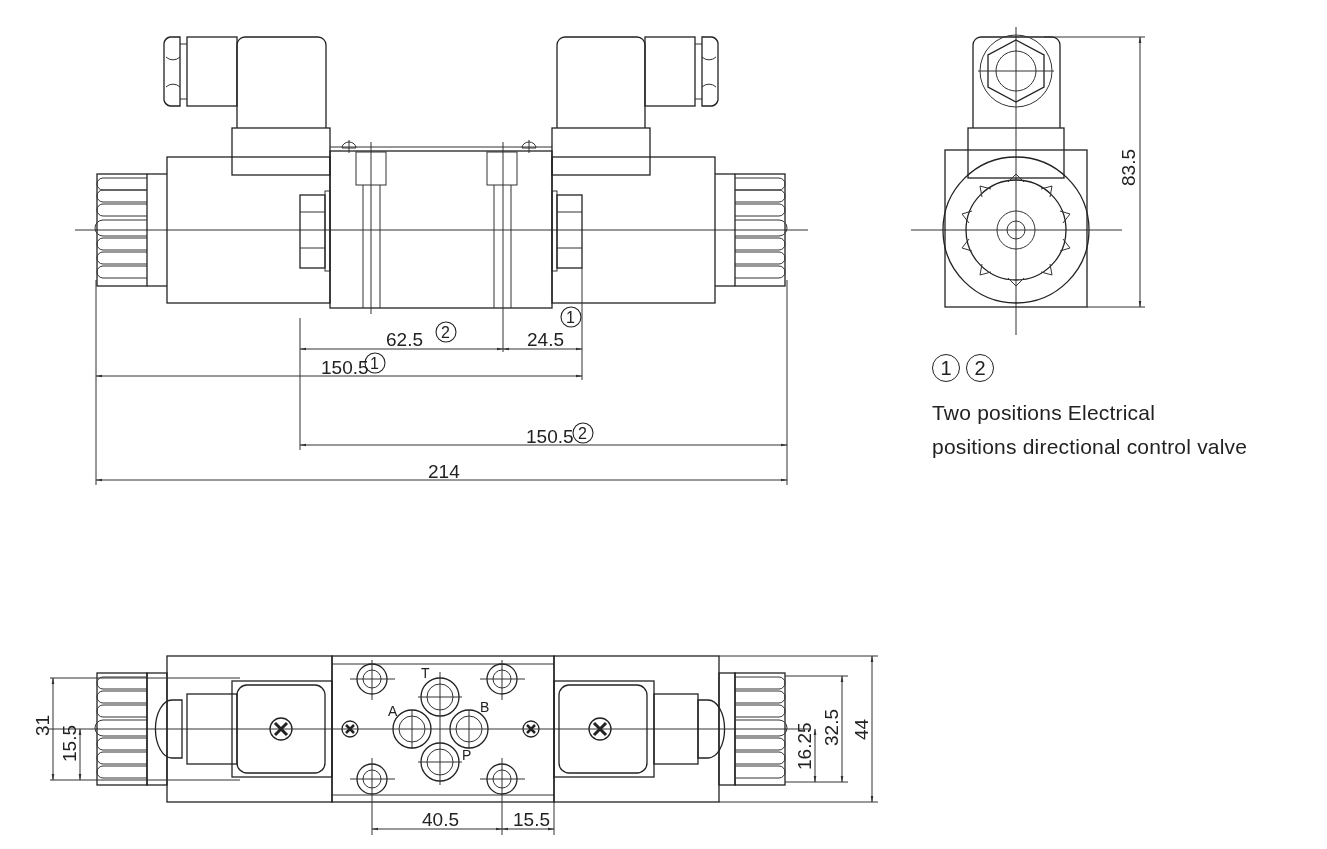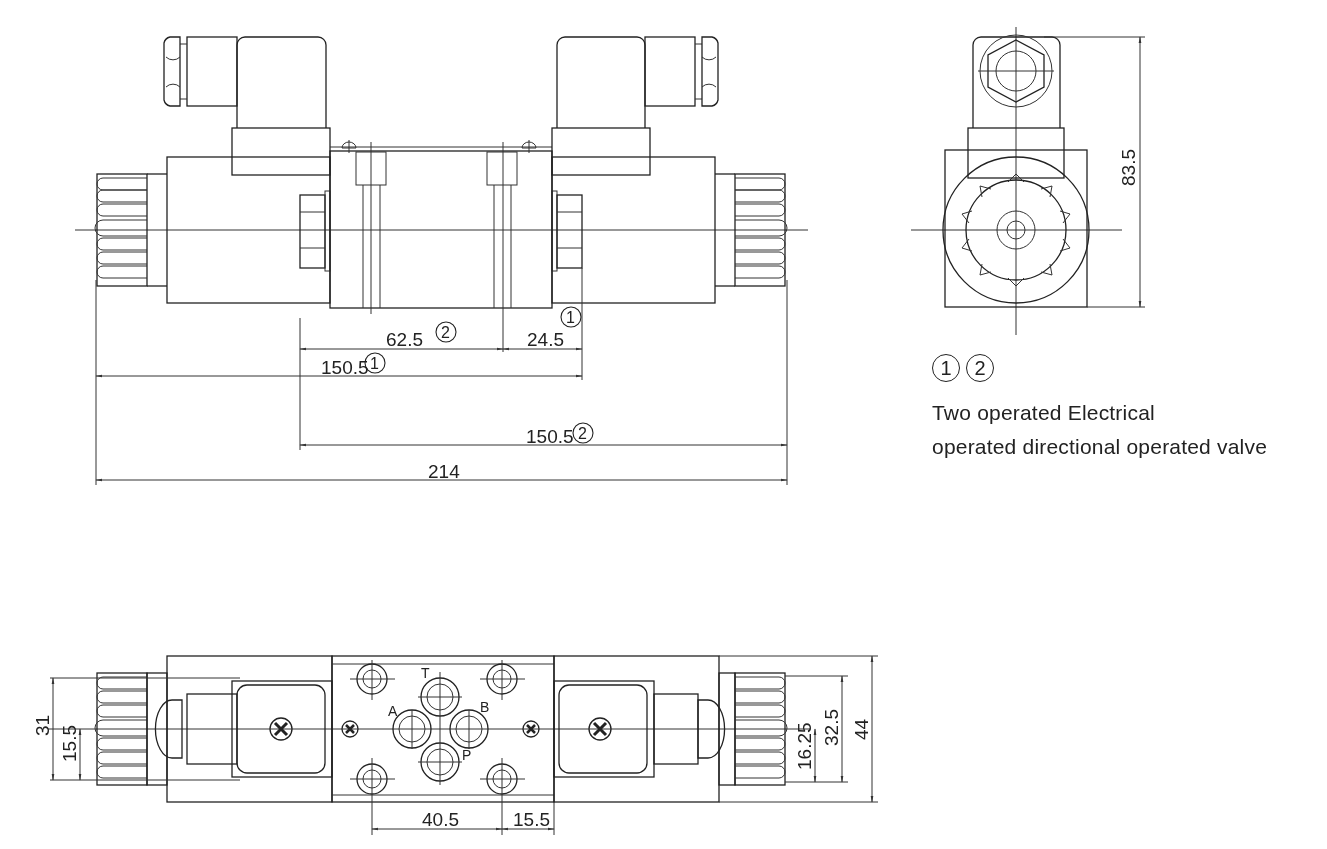--- a/index.html
+++ b/index.html
@@ -286,15 +286,15 @@
     <text class="dimtxt" transform="translate(838,746) rotate(-90)">32.5</text>
     <text class="dimtxt" transform="translate(868,740) rotate(-90)">44</text>
   </g>
 </svg>
 
 <div class="legend">
   <div class="marks">
     <div class="mk">1</div>
     <div class="mk">2</div>
   </div>
-  <div class="line">Two operated Electrical</div>
-  <div class="line">operated directional operated valve</div>
+  <div class="line">Two positions Electrical</div>
+  <div class="line">positions directional control valve</div>
 </div>
 
 </body></html>

